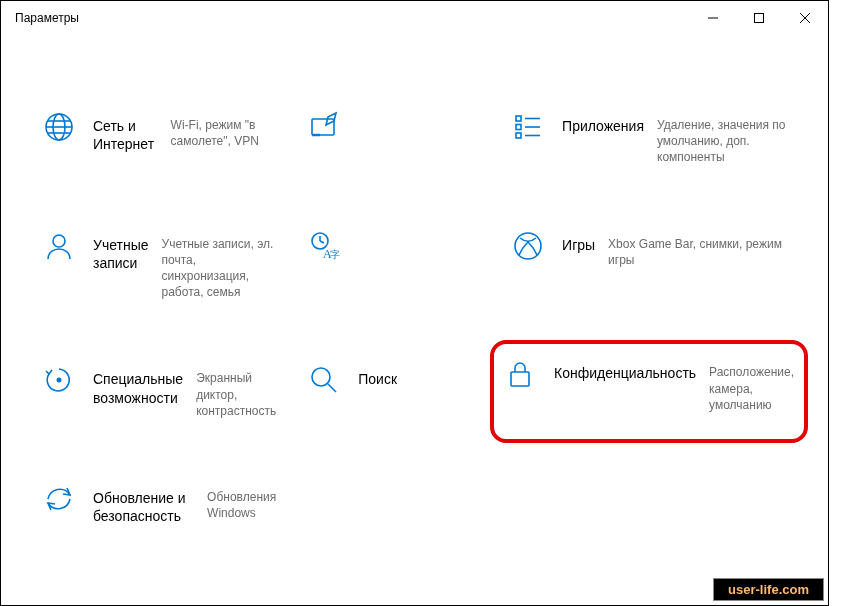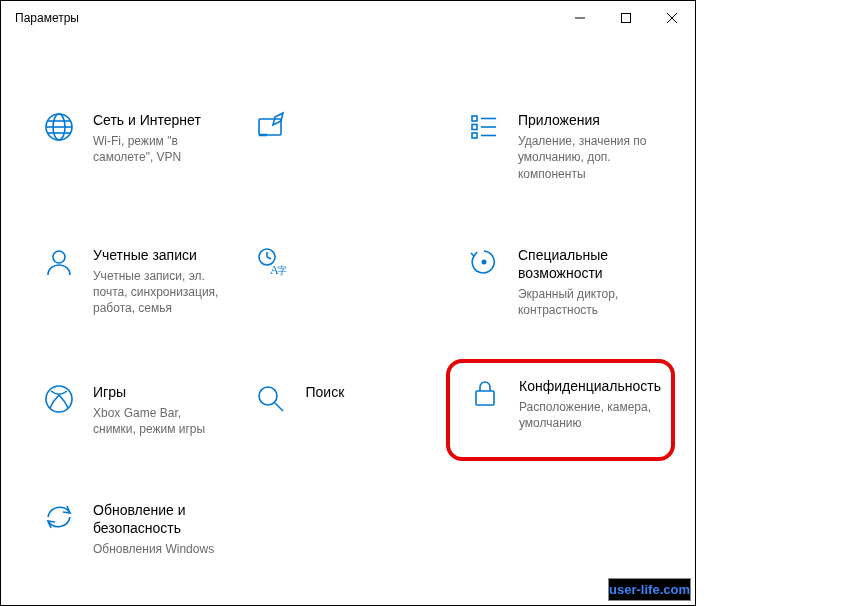--- a/index.html
+++ b/index.html
@@ -6,21 +6,21 @@
   body {
     font-family: "Segoe UI", Arial, sans-serif;
     background: #fff;
     width: 857px;
     height: 606px;
     overflow: hidden;
     position: relative;
   }
   .outer-border {
     border: 1px solid #000;
-    width: 696px;
+    width: 829px;
     height: 606px;
     position: relative;
     background: #fff;
   }
   .titlebar {
     height: 34px;
     display: flex;
     align-items: center;
     justify-content: space-between;
     padding-left: 14px;
@@ -70,48 +70,48 @@
   }
   .icon-wrap svg {
     width: 32px;
     height: 32px;
     stroke: #0078d4;
     fill: none;
     stroke-width: 1.6;
   }
   .tile-text {
     display: flex;
-    flex-direction: column;
-    gap: 4px;
+    gap: 13px;
+    margin-top: 6px;
   }
   .tile-title {
     font-size: 14px;
     color: #000;
     line-height: 1.3;
   }
   .tile-desc {
     font-size: 12px;
     color: #6b6b6b;
     line-height: 1.35;
   }
   .highlight {
     border: 4px solid #e30505;
     border-radius: 16px;
-    padding: 14px 10px 14px 17px;
+    padding: 14px 10px 14px 8px;
     margin: -18px -14px;
   }
   .watermark {
     position: absolute;
     right: 4px;
     bottom: 4px;
     background: #000;
-    color: #3b82f6;
+    color: #fdba74;
     font-size: 13px;
     font-weight: bold;
-    padding: 3px 0;
+    padding: 3px 14px;
     border: 1px solid #888;
     font-family: Arial, sans-serif;
   }
 </style>
 </head>
 <body>
 
 <div class="outer-border">
   <div class="titlebar">
     <div class="title">Параметры</div>
@@ -204,42 +204,42 @@
               <line x1="12" y1="11" x2="16" y2="13"></line>
               <text x="15" y="28" font-size="12" fill="#0078d4" stroke="none" font-family="Segoe UI">A</text>
               <text x="22" y="28" font-size="10" fill="#0078d4" stroke="none" font-family="Segoe UI">字</text>
             </svg>
         </div>
       </div>
 
       <div class="tile">
         <div class="icon-wrap">
           <svg viewBox="0 0 32 32">
+              <circle cx="16" cy="16" r="13"></circle>
+              <path d="M8 8 C13 12 19 12 24 8"></path>
+              <path d="M7 25 C10 18 16 12 16 12 C16 12 22 18 25 25"></path>
+            </svg>
+        </div>
+        <div class="tile-text">
+          <div class="tile-title">Игры</div>
+          <div class="tile-desc">Xbox Game Bar, снимки, режим игры</div>
+        </div>
+      </div>
+
+      <div class="tile">
+        <div class="icon-wrap">
+          <svg viewBox="0 0 32 32">
               <path d="M6 10 A11 11 0 1 0 16 5"></path>
               <path d="M3 7 L6 10 L9 6"></path>
               <circle cx="16" cy="16" r="2.5" fill="#0078d4" stroke="none"></circle>
             </svg>
         </div>
         <div class="tile-text">
           <div class="tile-title">Специальные возможности</div>
           <div class="tile-desc">Экранный диктор, контрастность</div>
-        </div>
-      </div>
-
-      <div class="tile">
-        <div class="icon-wrap">
-          <svg viewBox="0 0 32 32">
-              <circle cx="16" cy="16" r="13"></circle>
-              <path d="M8 8 C13 12 19 12 24 8"></path>
-              <path d="M7 25 C10 18 16 12 16 12 C16 12 22 18 25 25"></path>
-            </svg>
-        </div>
-        <div class="tile-text">
-          <div class="tile-title">Игры</div>
-          <div class="tile-desc">Xbox Game Bar, снимки, режим игры</div>
         </div>
       </div>
 
       <div class="tile">
         <div class="icon-wrap">
           <svg viewBox="0 0 32 32">
               <circle cx="13" cy="13" r="9"></circle>
               <line x1="20" y1="20" x2="28" y2="28"></line>
             </svg>
         </div>

